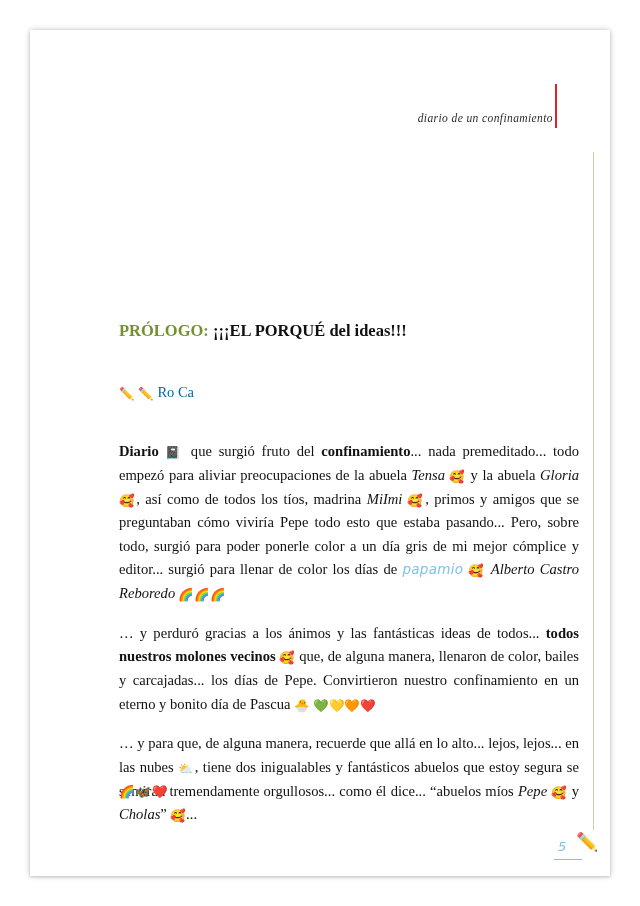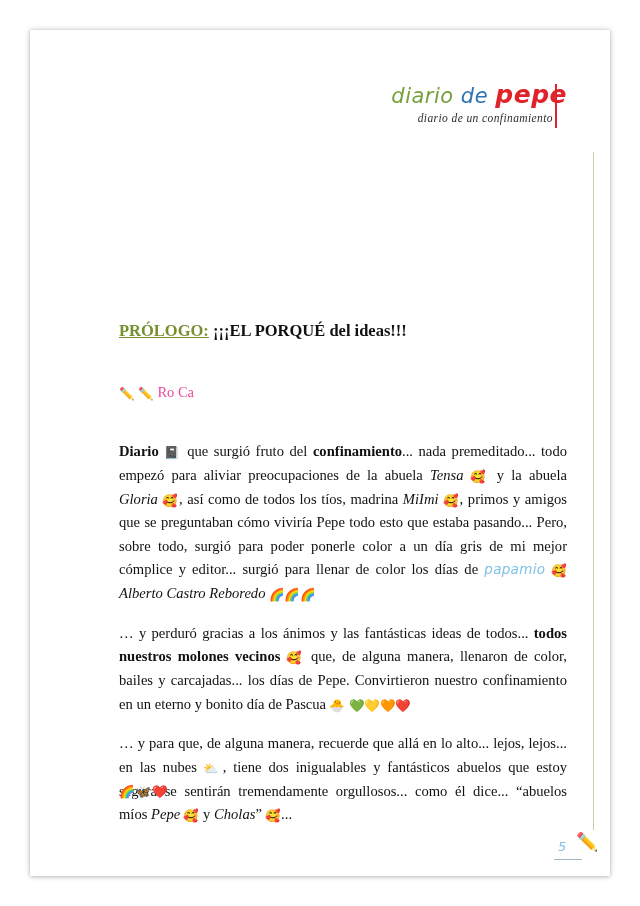--- a/index.html
+++ b/index.html
@@ -97,34 +97,34 @@
   }
 
   .doc-title {
     font-family: "Liberation Serif", serif;
     font-size: 16.5px;
     font-weight: bold;
     margin: 0 0 42px 0;
     line-height: 1.3;
     color: #111111;
   }
-  .doc-title .kicker { color: #76902f; text-decoration: underline; }
+  .doc-title .kicker { color: #76902f; }
 
   .byline {
     font-size: 14.5px;
-    color: #ec4899;
+    color: #0369a1;
     margin: 16px 0 38px 0;
     line-height: 1.3;
   }
 
   p.body-par {
     font-size: 14.6px;
     line-height: 1.62;
     text-align: justify;
-    margin: 0 16px 16px 0;
+    margin: 0 4px 16px 0;
     color: #111111;
     hyphens: none;
   }
   p.body-par:last-of-type { margin-bottom: 0; }
 
   b, strong { font-weight: bold; }
   i, em { font-style: italic; }
 
   .hand {
     font-family: "DejaVu Sans", sans-serif;
@@ -186,25 +186,20 @@
     line-height: 1;
   }
 </style>
 </head>
 <body>
 
 <div class="page-canvas">
   <div class="sheet">
 
     <div class="masthead">
-      <div class="logo-main">
-        <span class="logo-diario">diario</span>
-        <span class="logo-de">de</span>
-        <span class="logo-pepe">pepe</span>
-      </div>
       <div class="logo-bar"></div>
       <div class="logo-sub">diario de un confinamiento</div>
     </div>
 
     <div class="vrule"></div>
 
     <div class="content">
 
       <h1 class="doc-title">
         <span class="kicker">PRÓLOGO:</span><span> ¡¡¡EL PORQUÉ del ideas!!!</span>

